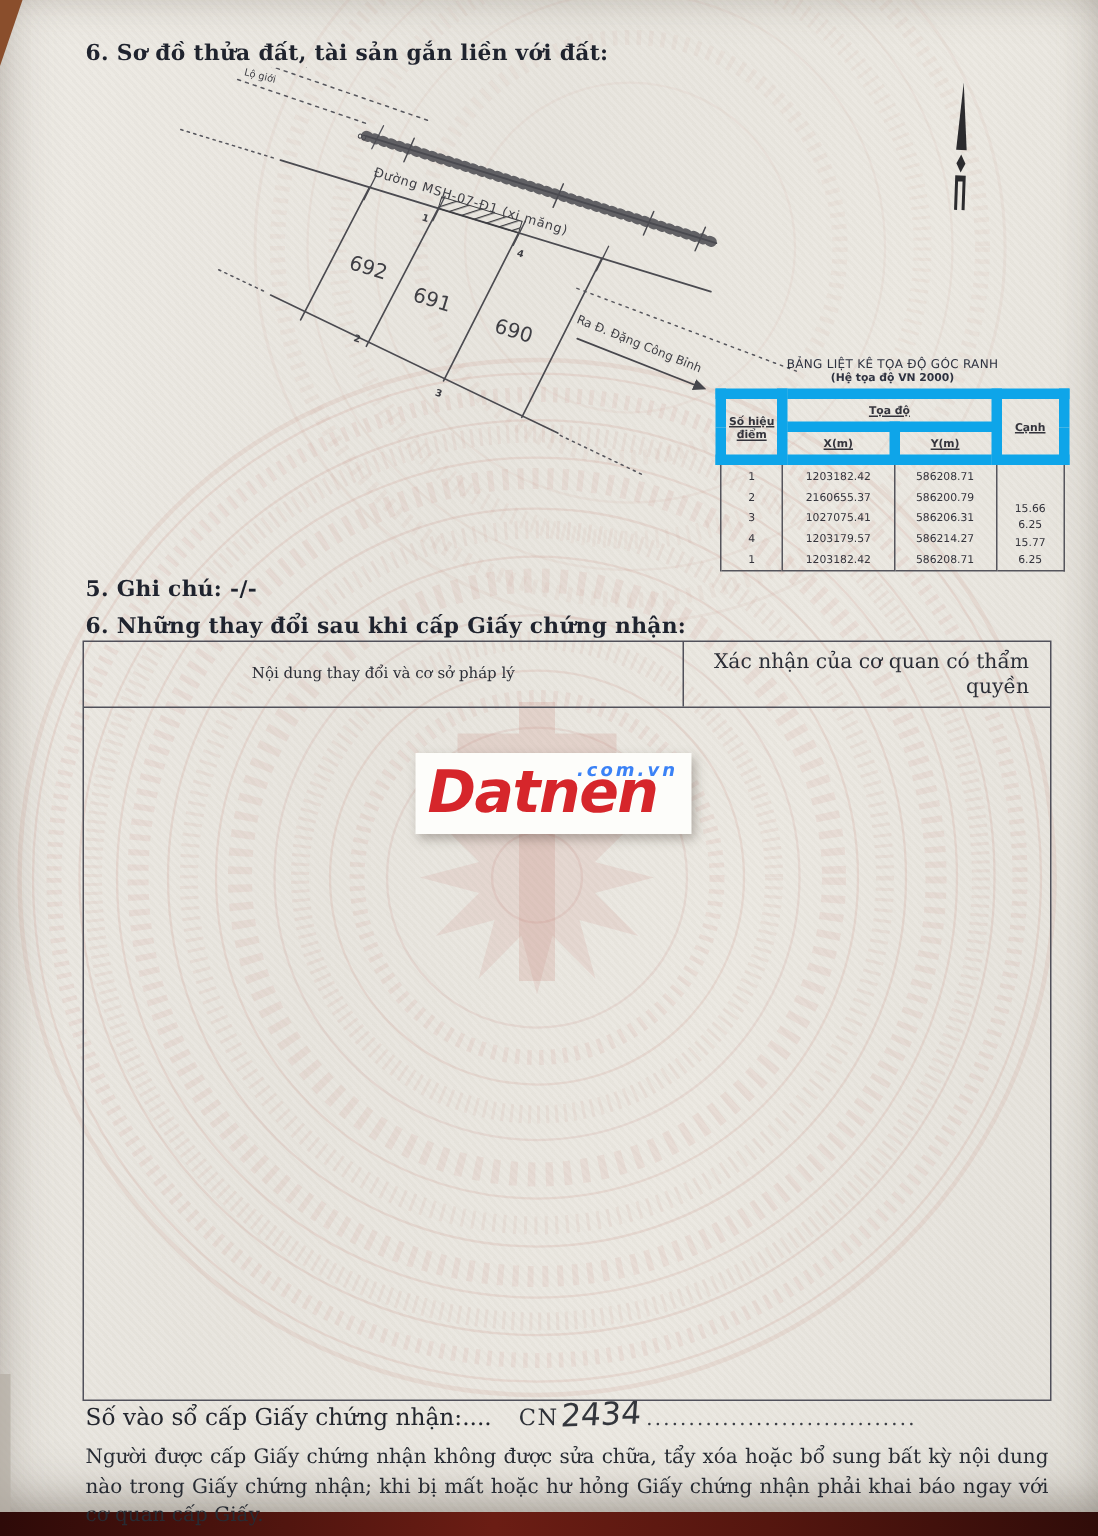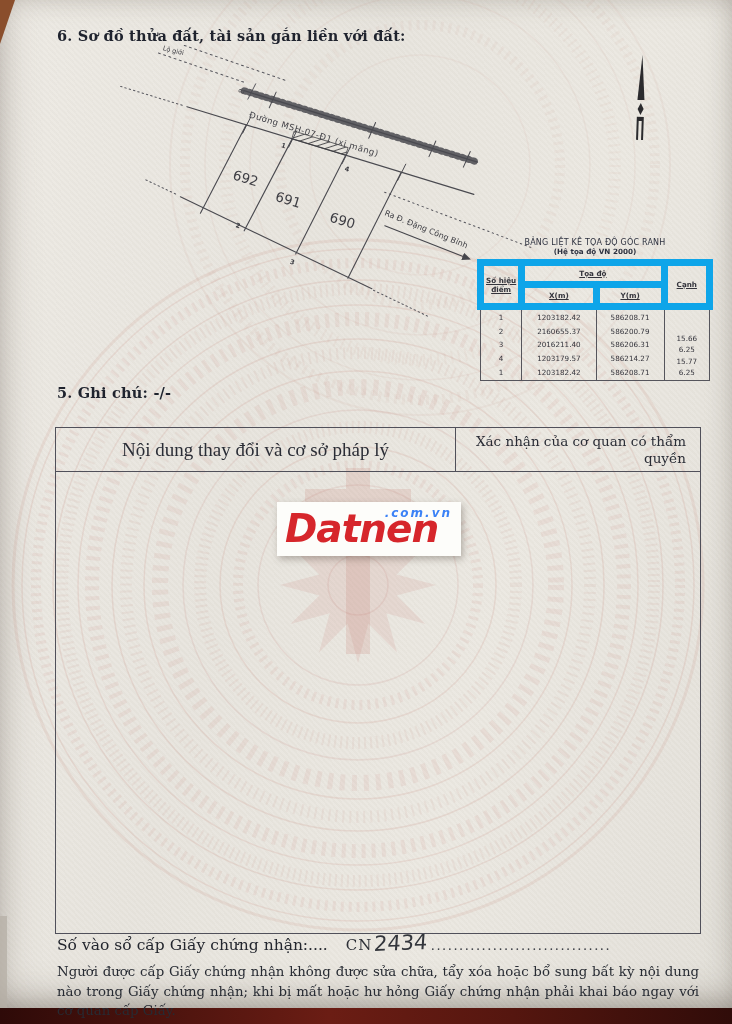--- a/index.html
+++ b/index.html
@@ -49,21 +49,21 @@
   table.ct{border:1.3px solid #55555c;}
   .ct .hd{border:7px solid #0ea5e9;font-weight:bold;height:13px;text-decoration:underline;}
   .ct .dc{border-left:1px solid #55555c;border-right:1px solid #55555c;height:11px;}
   .ct .edges{border-left:1px solid #55555c;vertical-align:top;}
   .ct .edges div{height:11.4px;line-height:11.4px;}
   .ct .edges div:first-child{margin-top:22px;}
 
   
   .chg-table{position:absolute;left:55px;top:427px;width:644px;height:505px;border:1.5px solid #50505a;}
   .chg-head{display:flex;height:43px;border-bottom:1.5px solid #50505a;}
-  .chg-c1{flex:1;display:flex;align-items:center;justify-content:center;font-size:19px;color:#2a2d36;font-family:Liberation Serif, serif;}
+  .chg-c1{flex:1;display:flex;align-items:center;justify-content:center;font-size:10px;color:#2a2d36;}
   .chg-c2{width:216px;border-left:1.5px solid #50505a;display:flex;align-items:center;justify-content:center;text-align:right;font-size:13.5px;color:#2a2d36;line-height:1.25;padding:0 14px;}
   .chg-body{height:460px;}
 
   
   .logo{position:absolute;left:277px;top:502px;width:184px;height:54px;background:#fdfdfa;z-index:4;
     box-shadow:2px 3px 7px rgba(70,58,50,.35);font-style:italic;}
   .logo .brand{position:absolute;left:8px;top:3px;font-family:"DejaVu Sans", sans-serif;font-weight:bold;font-size:39px;line-height:48px;color:#d6262b;letter-spacing:-1px;}
   .logo .suffix{position:absolute;right:9px;top:4px;font-family:"DejaVu Sans", sans-serif;font-weight:bold;font-size:12px;color:#3b82f6;letter-spacing:2px;}
 
   
@@ -226,38 +226,39 @@
           <div>6.25</div>
         </td>
       </tr>
       <tr>
         <td class="dc">2</td>
         <td class="dc">2160655.37</td>
         <td class="dc">586200.79</td>
       </tr>
       <tr>
         <td class="dc">3</td>
-        <td class="dc">2016211.40</td>
+        <td class="dc">1027075.41</td>
         <td class="dc">586206.31</td>
       </tr>
       <tr>
         <td class="dc">4</td>
         <td class="dc">1203179.57</td>
         <td class="dc">586214.27</td>
       </tr>
       <tr>
         <td class="dc">1</td>
         <td class="dc">1203182.42</td>
         <td class="dc">586208.71</td>
       </tr>
     </tbody>
       </table>
   </div>
 
   <div class="h-sec" id="sec5">5. Ghi chú: -/-</div>
+  <div class="h-sec" id="sec6">6. Những thay đổi sau khi cấp Giấy chứng nhận:</div>
 
   <div class="chg-table">
     <div class="chg-head">
       <div class="chg-c1">Nội dung thay đổi và cơ sở pháp lý</div>
       <div class="chg-c2">Xác nhận của cơ quan có thẩm quyền</div>
     </div>
     <div class="chg-body"></div>
   </div>
 
   <div class="logo">

